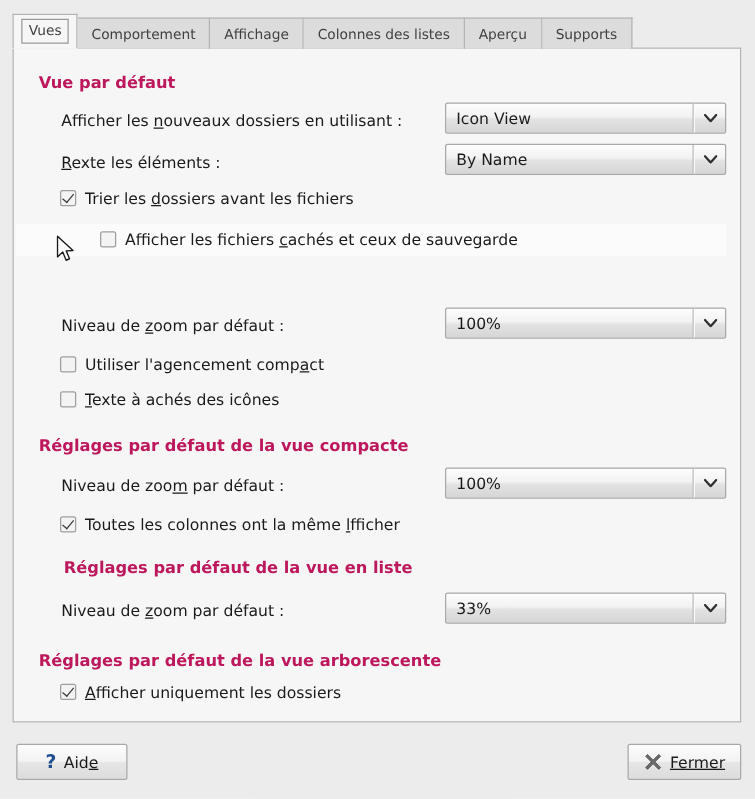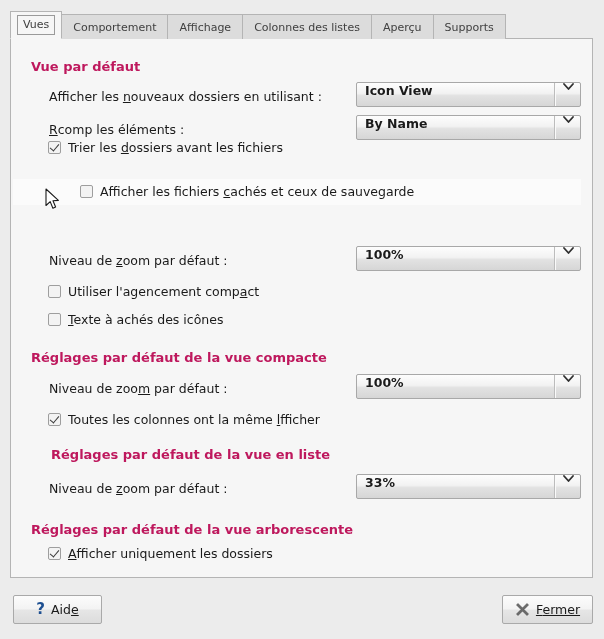--- a/index.html
+++ b/index.html
@@ -90,22 +90,21 @@
   
   .combo {
     position: absolute;
     width: 225px;
     height: 25px;
     box-sizing: border-box;
     border: 1px solid #a8a8a8;
     border-radius: 2px;
     background: linear-gradient(to bottom, #fdfdfd 0%, #f2f2f2 45%, #e2e2e2 55%, #d6d6d6 100%);
     display: flex;
-    align-items: flex-start;
-    font-weight: bold;
+    align-items: center;
   }
   .combo .val {
     padding-left: 8px;
     font-size: 12.5px;
     color: #1a1a1a;
     flex: 1;
     white-space: nowrap;
     overflow: hidden;
   }
   .combo .sep {
@@ -220,34 +219,34 @@
     <span class="val">Icon View</span>
     <span class="sep"></span>
     <span class="arrowbox">
       <svg width="11" height="7" viewBox="0 0 11 7">
           <path d="M1 1 L5.5 6 L10 1" fill="none" stroke="#2f2f2f" stroke-width="1.8" stroke-linecap="round" stroke-linejoin="round"></path>
         </svg>
     </span>
   </div>
 
   <div class="rowlabel" style="left:38px; top:83px;">
-    <span class="acc">R</span><span>comp les éléments :</span>
+    <span class="acc">R</span><span>exte les éléments :</span>
   </div>
 
   <div class="combo" style="left:345px; top:76px;">
     <span class="val">By Name</span>
     <span class="sep"></span>
     <span class="arrowbox">
       <svg width="11" height="7" viewBox="0 0 11 7">
           <path d="M1 1 L5.5 6 L10 1" fill="none" stroke="#2f2f2f" stroke-width="1.8" stroke-linecap="round" stroke-linejoin="round"></path>
         </svg>
     </span>
   </div>
 
-  <div class="cbrow" style="left:37px; top:101px;text-align:center;">
+  <div class="cbrow" style="left:37px; top:112px;text-align:center;">
     <span class="cbox checked"></span>
     <span class="cblabel"><span>Trier les </span><span class="acc">d</span><span>ossiers avant les fichiers</span></span>
   </div>
 
   <div class="cbrow" style="left:37px; top:145px;margin-left:32px;">
     <span class="cbox"></span>
     <span class="cblabel"><span>Afficher les fichiers </span><span class="acc">c</span><span>achés et ceux de sauvegarde</span></span>
   </div>
 
 

